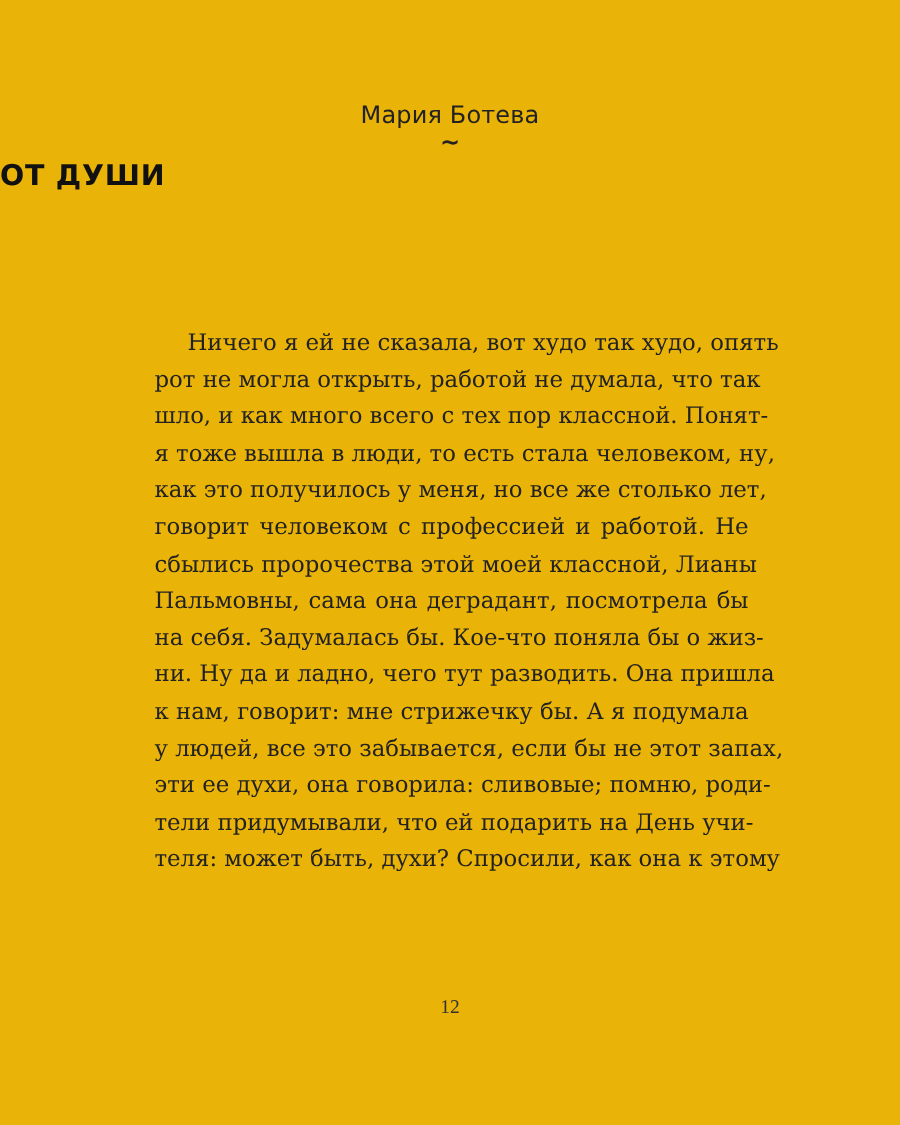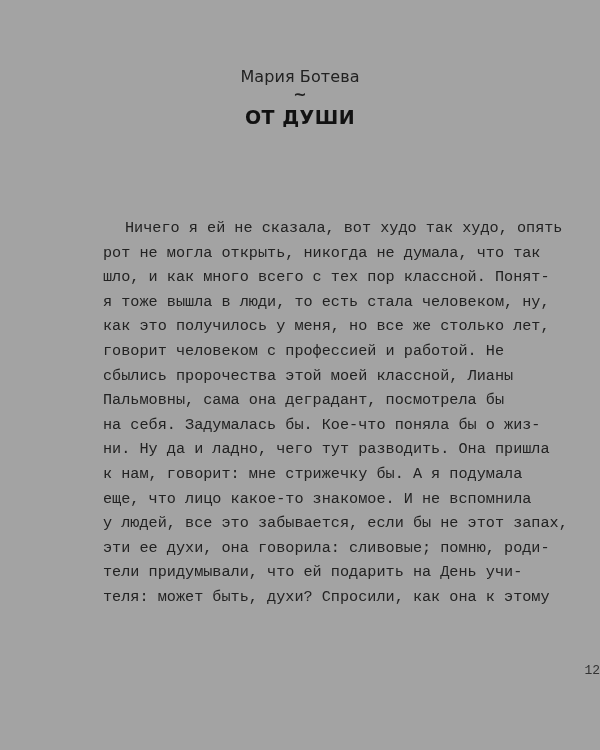--- a/index.html
+++ b/index.html
@@ -11,21 +11,21 @@
       width: 600px;
       height: 750px;
       position: relative;
       overflow: hidden;
       color: #1e1e1e;
     }
     .page {
       position: absolute;
       left: 0; top: 0;
       width: 600px; height: 750px;
-      background: #a3a3a3;
+      background: #eab308;
     }
     .author {
       position: absolute;
       top: 67px;
       left: 0; right: 0;
       text-align: center;
       font-family: "DejaVu Sans", sans-serif;
       font-size: 16px;
       color: #222;
       letter-spacing: 0.1px;
@@ -38,21 +38,21 @@
       font-family: "DejaVu Sans", sans-serif;
       font-weight: bold;
       font-size: 16px;
       color: #222;
       line-height: 16px;
     }
     .title {
       position: absolute;
       top: 106px;
       left: 0; right: 0;
-      text-align: center;
+      text-align: left;
       font-family: "DejaVu Sans", sans-serif;
       font-weight: bold;
       font-size: 19px;
       color: #111;
       letter-spacing: 0.5px;
     }
     .body-text {
       position: absolute;
       top: 216px;
       left: 103px;
@@ -61,56 +61,54 @@
       font-size: 15.2px;
       line-height: 24.6px;
       color: #222;
     }
     .line {
       display: block;
       white-space: nowrap;
       text-align: justify;
       text-align-last: justify;
       height: 24.6px;
-      font-family: Liberation Mono, monospace;
     }
     .line.indent {
       padding-left: 22px;
     }
     .page-number {
       position: absolute;
       top: 663px;
       left: 0; right: 0;
-      text-align: right;
-      font-family: Liberation Mono, monospace;
+      text-align: center;
+      font-family: Liberation Serif, serif;
       font-size: 13px;
       color: #333;
     }
   </style>
 </head>
 <body>
 
 <div class="page">
   <div class="author">Мария Ботева</div>
   <div class="tilde">~</div>
   <div class="title">ОТ ДУШИ</div>
 
   <div class="body-text">
     <span class="line indent">Ничего я ей не сказала, вот худо так худо, опять</span>
-    <span class="line">рот не могла открыть, никогда не думала, что так</span>
+    <span class="line">рот не могла открыть, работой не думала, что так</span>
     <span class="line">шло, и как много всего с тех пор классной. Понят-</span>
     <span class="line">я тоже вышла в люди, то есть стала человеком, ну,</span>
     <span class="line">как это получилось у меня, но все же столько лет,</span>
     <span class="line">говорит человеком с профессией и работой. Не</span>
     <span class="line">сбылись пророчества этой моей классной, Лианы</span>
     <span class="line">Пальмовны, сама она деградант, посмотрела бы</span>
     <span class="line">на себя. Задумалась бы. Кое-что поняла бы о жиз-</span>
     <span class="line">ни. Ну да и ладно, чего тут разводить. Она пришла</span>
     <span class="line">к нам, говорит: мне стрижечку бы. А я подумала</span>
-    <span class="line">еще, что лицо какое-то знакомое. И не вспомнила</span>
     <span class="line">у людей, все это забывается, если бы не этот запах,</span>
     <span class="line">эти ее духи, она говорила: сливовые; помню, роди-</span>
     <span class="line">тели придумывали, что ей подарить на День учи-</span>
     <span class="line">теля: может быть, духи? Спросили, как она к этому</span>
   </div>
 
   <div class="page-number">12</div>
 </div>
 
 </body></html>

